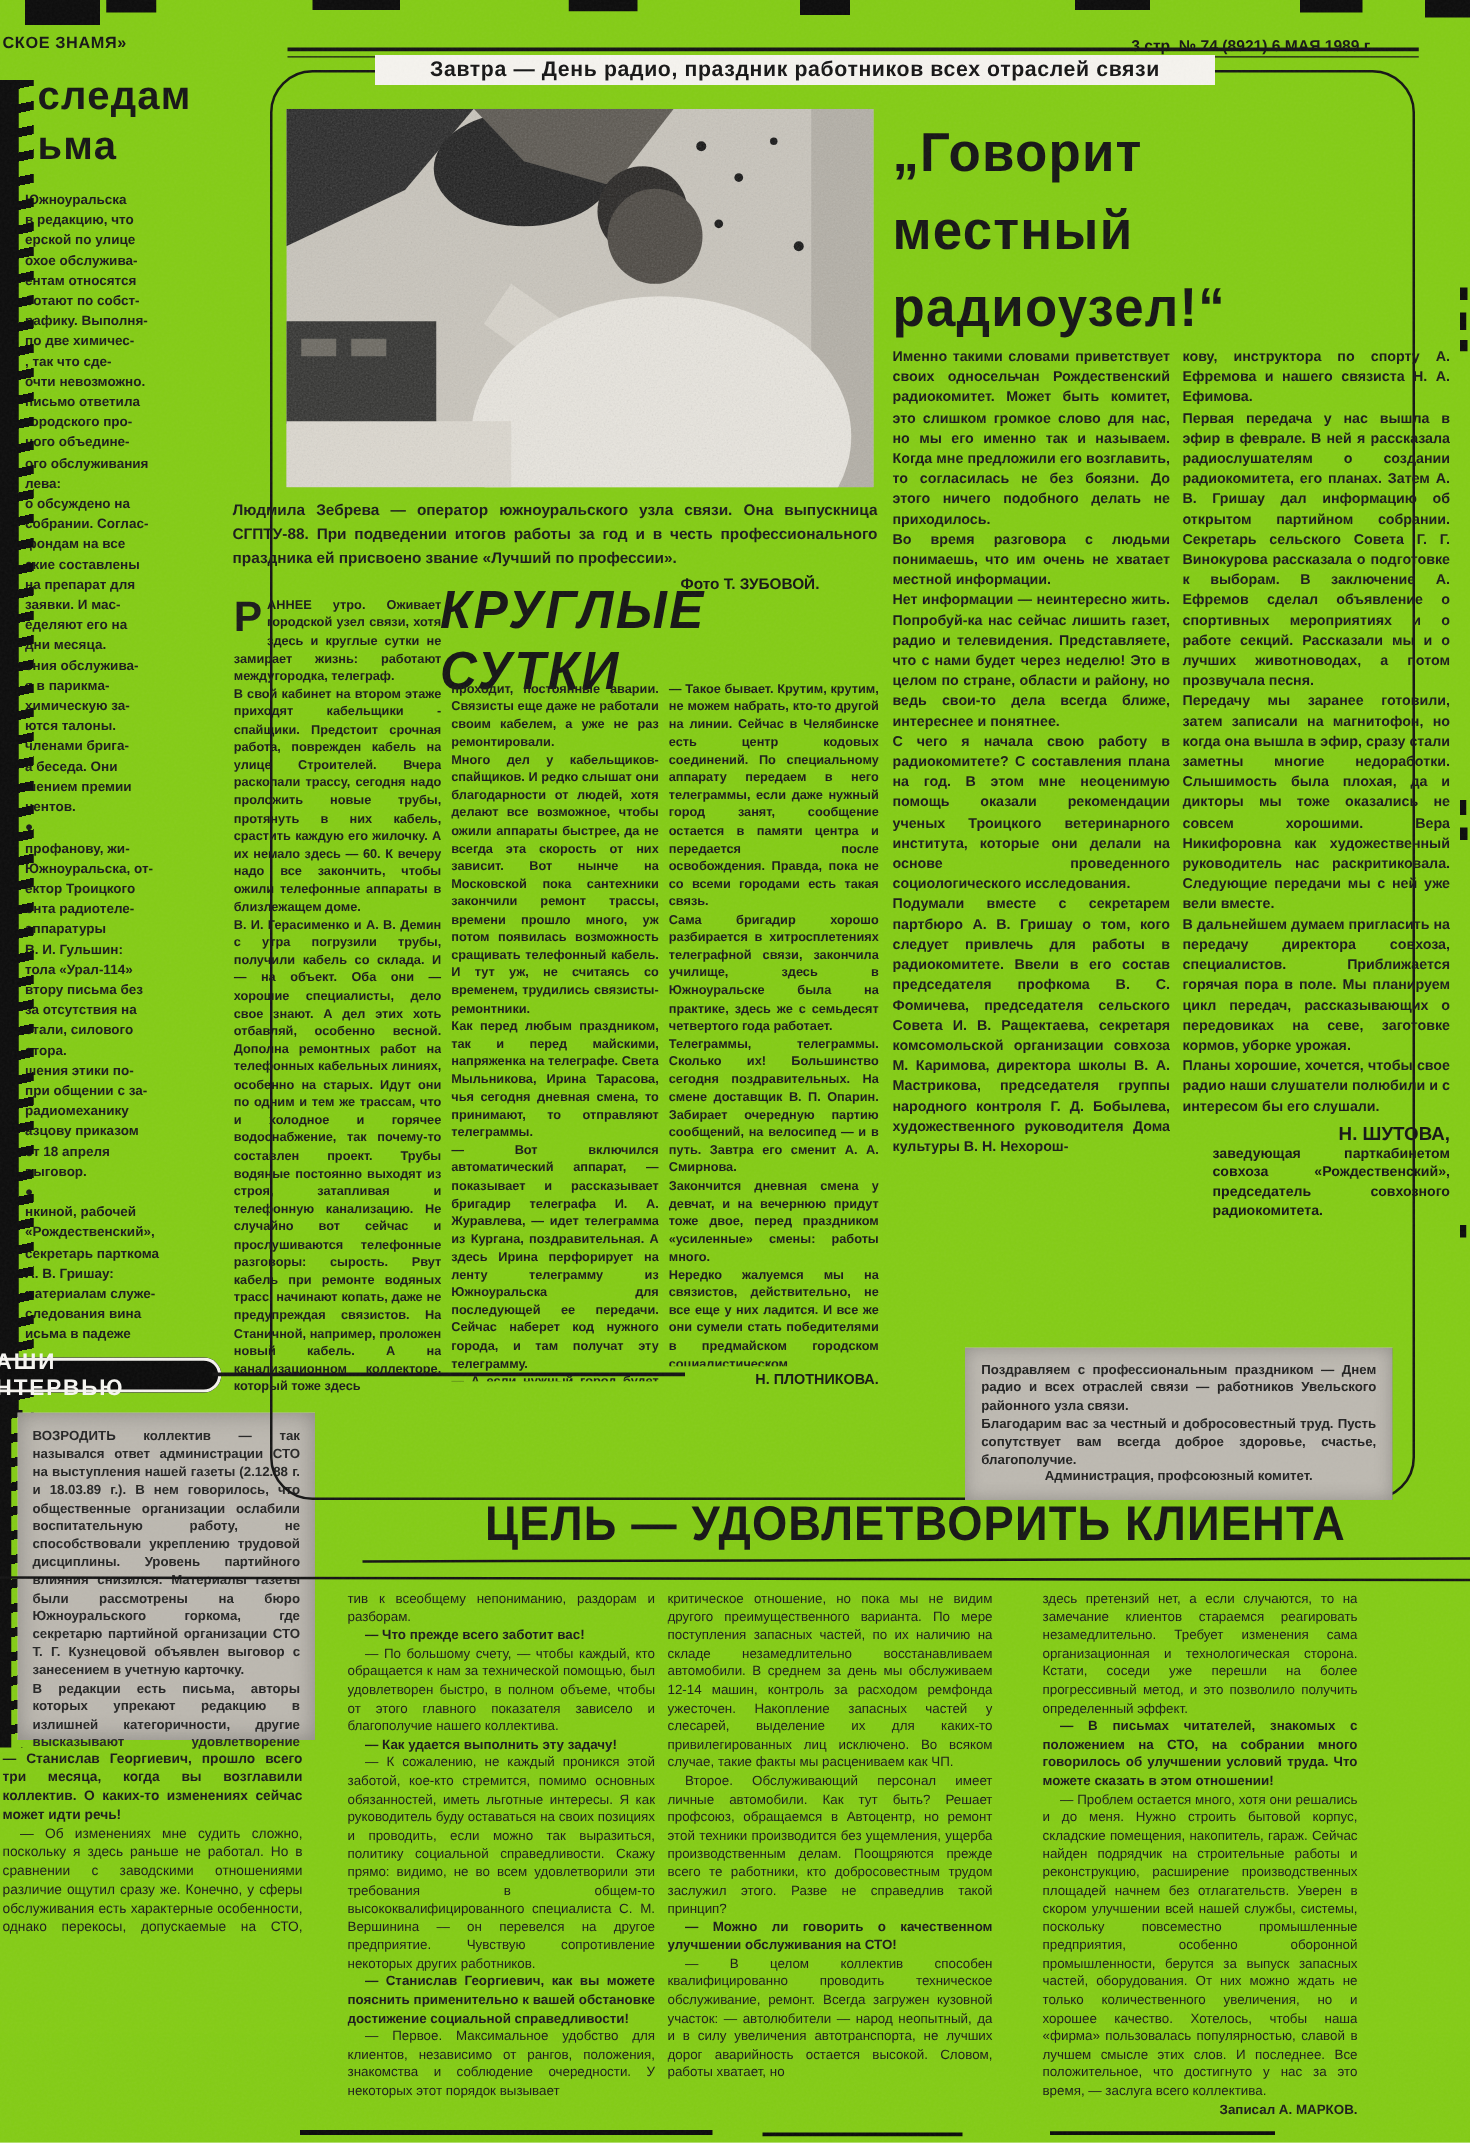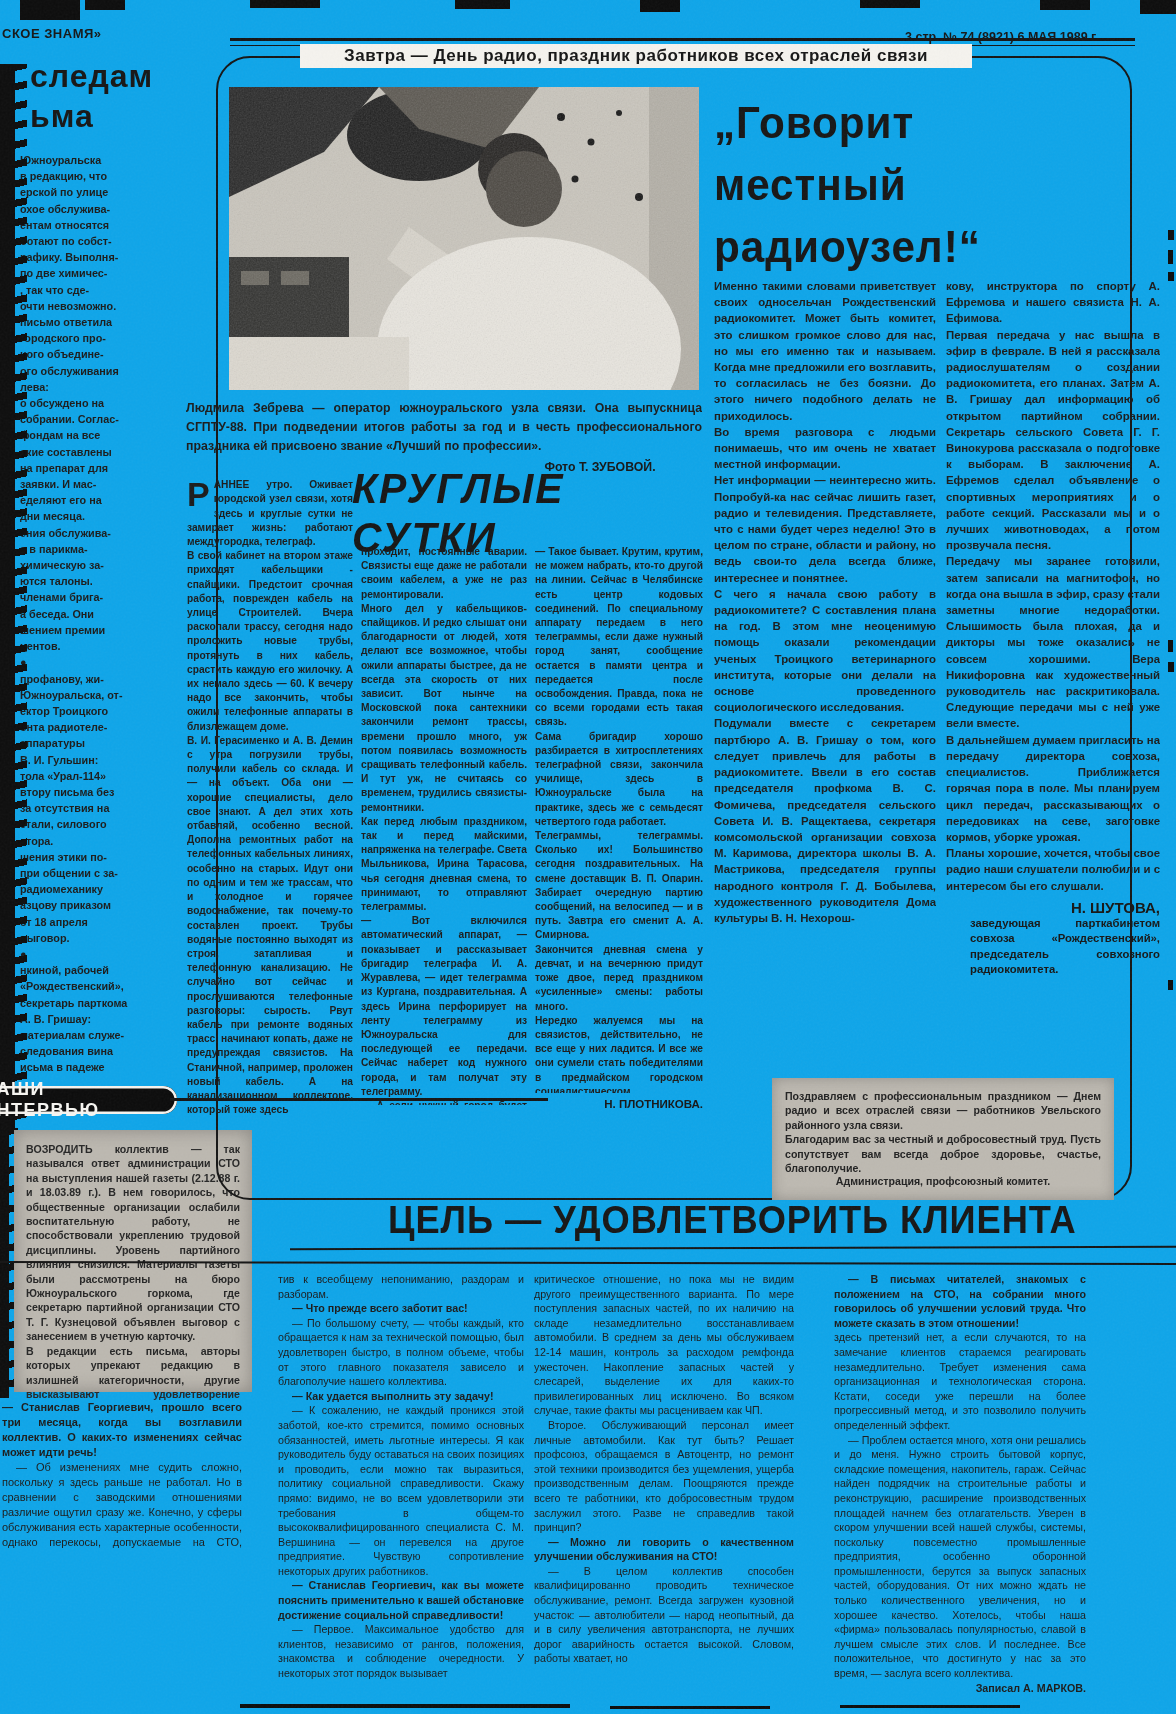--- a/index.html
+++ b/index.html
@@ -1,16 +1,16 @@
 <!DOCTYPE html>
 <html lang="ru"><head>
 <meta charset="utf-8">
 <style>
   html,body{margin:0;padding:0;}
-  #page{position:relative;width:1176px;height:1714px;background:#0ea5e9;overflow:hidden;
+  #page{position:relative;width:1176px;height:1714px;background:#84cc16;overflow:hidden;
         font-family:"Liberation Sans", sans-serif;color:#161616;}
   .abs{position:absolute;}
   .ink{background:#0d0d0d;}
   .body-text{font-weight:bold;text-align:justify;white-space:pre-line;color:#1b1b1b;overflow:hidden;}
   .lines{font-weight:bold;text-align:left;white-space:pre-line;color:#1b1b1b;overflow:hidden;}
   .para{margin:0;text-indent:14px;}
   .para.cont{text-indent:0;}
   .para.bold{font-weight:bold;}
   .para.right{text-align:right;text-indent:0;font-weight:bold;}
   .qa-col{text-align:justify;overflow:hidden;color:#1b1b1b;}
@@ -295,22 +295,22 @@
       <p class="para bold">— Станислав Георгиевич, как вы можете пояснить применительно к вашей обстановке достижение социальной справедливости!</p>
       <p class="para">— Первое. Максимальное удобство для клиентов, независимо от рангов, положения, знакомства и соблюдение очередности. У некоторых этот порядок вызывает</p>
     </div>
   <div class="abs qa-col sto-col" id="sto-col2">
       <p class="para cont">критическое отношение, но пока мы не видим другого преимущественного варианта. По мере поступления запасных частей, по их наличию на складе незамедлительно восстанавливаем автомобили. В среднем за день мы обслуживаем 12-14 машин, контроль за расходом ремфонда ужесточен. Накопление запасных частей у слесарей, выделение их для каких-то привилегированных лиц исключено. Во всяком случае, такие факты мы расцениваем как ЧП.</p>
       <p class="para">Второе. Обслуживающий персонал имеет личные автомобили. Как тут быть? Решает профсоюз, обращаемся в Автоцентр, но ремонт этой техники производится без ущемления, ущерба производственным делам. Поощряются прежде всего те работники, кто добросовестным трудом заслужил этого. Разве не справедлив такой принцип?</p>
       <p class="para bold">— Можно ли говорить о качественном улучшении обслуживания на СТО!</p>
       <p class="para">— В целом коллектив способен квалифицированно проводить техническое обслуживание, ремонт. Всегда загружен кузовной участок: — автолюбители — народ неопытный, да и в силу увеличения автотранспорта, не лучших дорог аварийность остается высокой. Словом, работы хватает, но</p>
     </div>
   <div class="abs qa-col sto-col" id="sto-col3">
+      <p class="para cont">здесь претензий нет, а если случаются, то на замечание клиентов стараемся реагировать незамедлительно. Требует изменения сама организационная и технологическая сторона. Кстати, соседи уже перешли на более прогрессивный метод, и это позволило получить определенный эффект.</p>
       <p class="para bold">— В письмах читателей, знакомых с положением на СТО, на собрании много говорилось об улучшении условий труда. Что можете сказать в этом отношении!</p>
-      <p class="para cont">здесь претензий нет, а если случаются, то на замечание клиентов стараемся реагировать незамедлительно. Требует изменения сама организационная и технологическая сторона. Кстати, соседи уже перешли на более прогрессивный метод, и это позволило получить определенный эффект.</p>
       <p class="para">— Проблем остается много, хотя они решались и до меня. Нужно строить бытовой корпус, складские помещения, накопитель, гараж. Сейчас найден подрядчик на строительные работы и реконструкцию, расширение производственных площадей начнем без отлагательств. Уверен в скором улучшении всей нашей службы, системы, поскольку повсеместно промышленные предприятия, особенно оборонной промышленности, берутся за выпуск запасных частей, оборудования. От них можно ждать не только количественного увеличения, но и хорошее качество. Хотелось, чтобы наша «фирма» пользовалась популярностью, славой в лучшем смысле этих слов. И последнее. Все положительное, что достигнуто у нас за это время, — заслуга всего коллектива.</p>
       <p class="para bold right">Записал А. МАРКОВ.</p>
     </div>
 
   <svg class="abs grain" width="1176" height="1714">
     <defs>
       <filter id="gn">
           <feTurbulence type="fractalNoise" baseFrequency="0.5" numOctaves="2" stitchTiles="stitch"></feTurbulence>
           <feColorMatrix type="saturate" values="0"></feColorMatrix>
         </filter>

